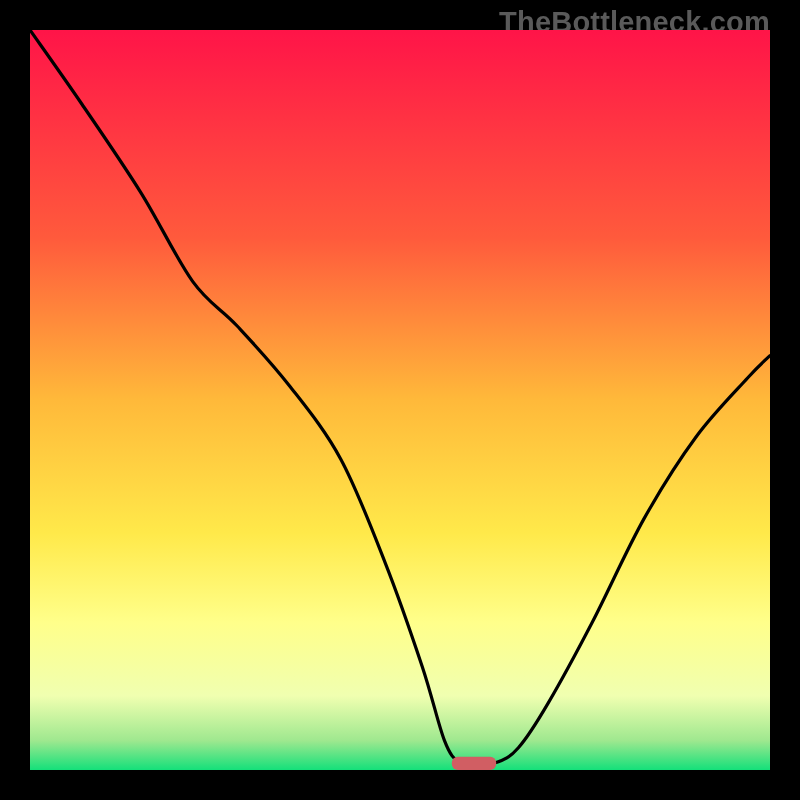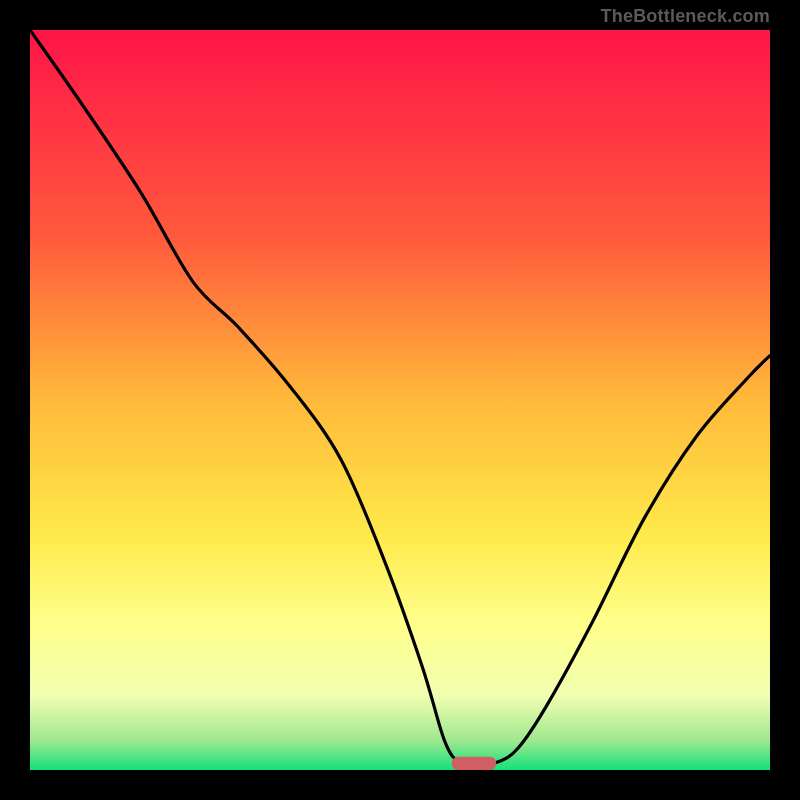--- a/index.html
+++ b/index.html
@@ -22,21 +22,21 @@
     left: 30px;
     top: 30px;
     width: 740px;
     height: 740px;
   }
   .watermark {
     position: absolute;
     top: 6px;
     right: 30px;
     color: #5a5a5a;
-    font-size: 18px;
+    font-size: 29px;
     font-weight: 600;
     letter-spacing: 0.2px;
     user-select: none;
   }
   svg { display: block; }
 </style>
 </head>
 <body>
 
 <div class="frame">

